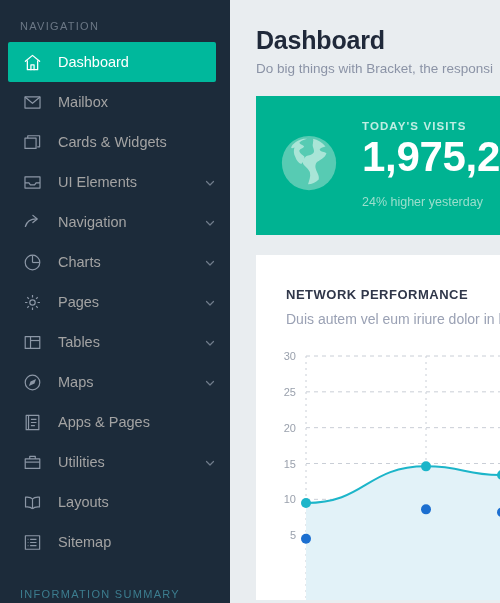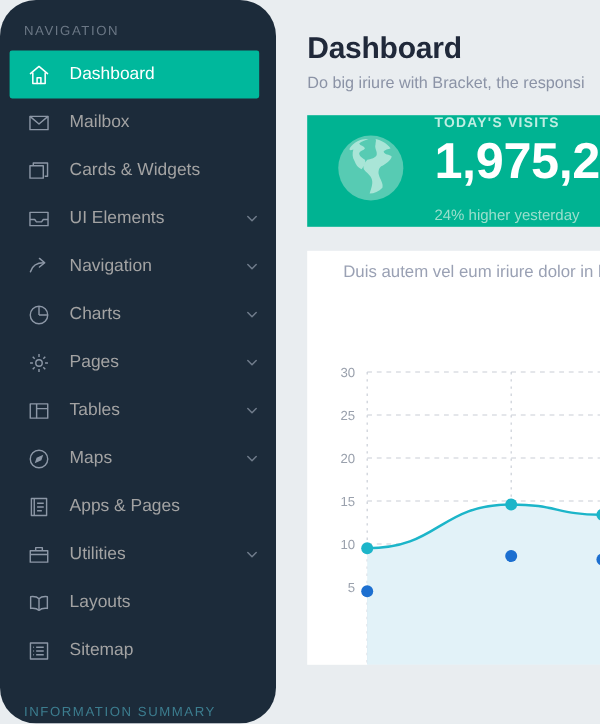--- a/index.html
+++ b/index.html
@@ -10,21 +10,20 @@
     background:#e9edf0;
   }
   .app { display:flex; width:500px; height:603px; }
 
   
   .sidebar {
     width:230px; height:603px; flex:0 0 230px;
     background:#1c2b3a;
     overflow:hidden;
     position:relative;
-    border-radius:30px;
   }
   .nav-heading {
     font-size:11px;
     letter-spacing:1.3px;
     color:#6b7785;
     padding:20px 0 10px 20px;
     font-weight:400;
   }
   .nav-heading.info {
     color:#3c7d8f;
@@ -82,21 +81,21 @@
     font-size:13.5px;
     color:#8b93a6;
     margin-top:6px;
     white-space:nowrap;
   }
 
   
   .visits-card {
     margin-top:20px;
     background:#00b392;
-    height:93px;
+    height:139px;
     display:flex;
     align-items:center;
     padding-left:22px;
     overflow:hidden;
     justify-content:space-between;
   }
   .globe { flex:0 0 62px; margin-right:22px; }
   .visits-text { padding-bottom:2px; }
   .visits-label {
     font-size:11.5px;
@@ -324,38 +323,39 @@
       </span>
       <span class="nav-label">Sitemap</span>
     </div>
 
     <div class="nav-heading info">INFORMATION SUMMARY</div>
   </aside>
 
   <main class="main">
 
     <h1 class="page-title">Dashboard</h1>
-    <div class="page-sub">Do big iriure with Bracket, the responsi</div>
+    <div class="page-sub">Do big things with Bracket, the responsi</div>
 
     <section class="visits-card">
       <span class="globe">
         <svg width="62" height="62" viewBox="0 0 64 64">
           <circle cx="32" cy="32" r="28" fill="#57cbb3"></circle>
           <path fill="#a9e5d7" d="M30 7c-3 1-6 2-8 4 1 2 4 2 5 4-1 2-4 2-5 4 0 3 3 4 5 6 1 3-1 6-3 8-3-1-5-4-6-7-2-3-2-7-1-10C10 19 15 11 23 8c2-1 5-1 7-1z"></path>
           <path fill="#a9e5d7" d="M36 7c5 1 10 4 13 8-2 1-5 1-6 3 1 3 5 2 7 4-1 4-5 6-8 8-3 1-4 5-3 8 1 4 4 7 3 11-3 3-7 5-11 5 1-4 3-8 2-12-1-4-5-6-7-9-1-3 1-6 3-8 3-1 6-1 8-4 1-3-2-6-1-9 0-2 1-4 0-5z"></path>
         </svg>
       </span>
       <div class="visits-text">
         <div class="visits-label">TODAY'S VISITS</div>
         <div class="visits-value">1,975,224</div>
         <div class="visits-note">24% higher yesterday</div>
       </div>
     </section>
 
     <section class="chart-card">
+      <div class="chart-title">NETWORK PERFORMANCE</div>
       <div class="chart-sub">Duis autem vel eum iriure dolor in h</div>
 
       <div class="plot">
         <svg id="plot-svg" width="246" height="257" viewBox="0 0 246 257">
             <line x1="50" y1="13" x2="246" y2="13" stroke="#c9ced6" stroke-width="1" stroke-dasharray="4 4"></line>
             <text x="40" y="17" text-anchor="end" font-size="11" fill="#9aa1ad" font-family="Liberation Sans, sans-serif">30</text>
             <line x1="50" y1="48.833333333333336" x2="246" y2="48.833333333333336" stroke="#c9ced6" stroke-width="1" stroke-dasharray="4 4"></line>
             <text x="40" y="52.833333333333336" text-anchor="end" font-size="11" fill="#9aa1ad" font-family="Liberation Sans, sans-serif">25</text>
             <line x1="50" y1="84.66666666666667" x2="246" y2="84.66666666666667" stroke="#c9ced6" stroke-width="1" stroke-dasharray="4 4"></line>
             <text x="40" y="88.66666666666667" text-anchor="end" font-size="11" fill="#9aa1ad" font-family="Liberation Sans, sans-serif">20</text>

